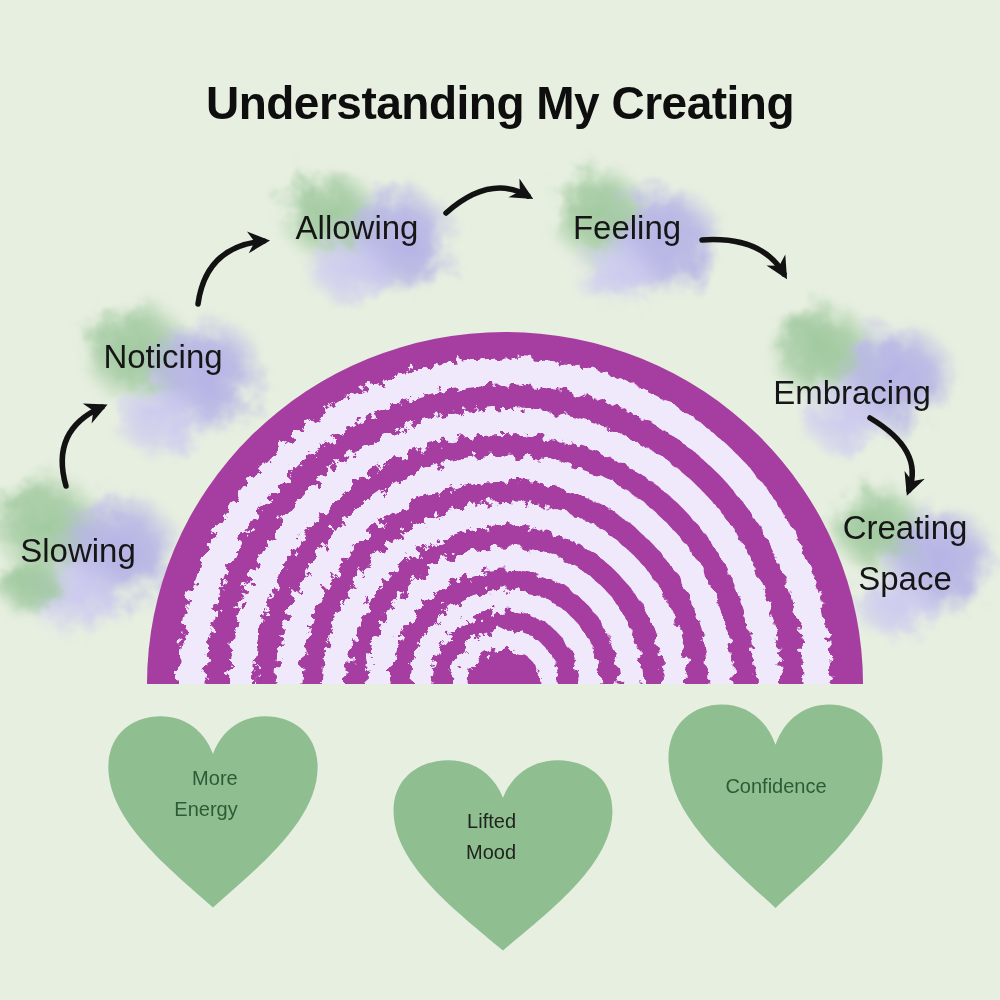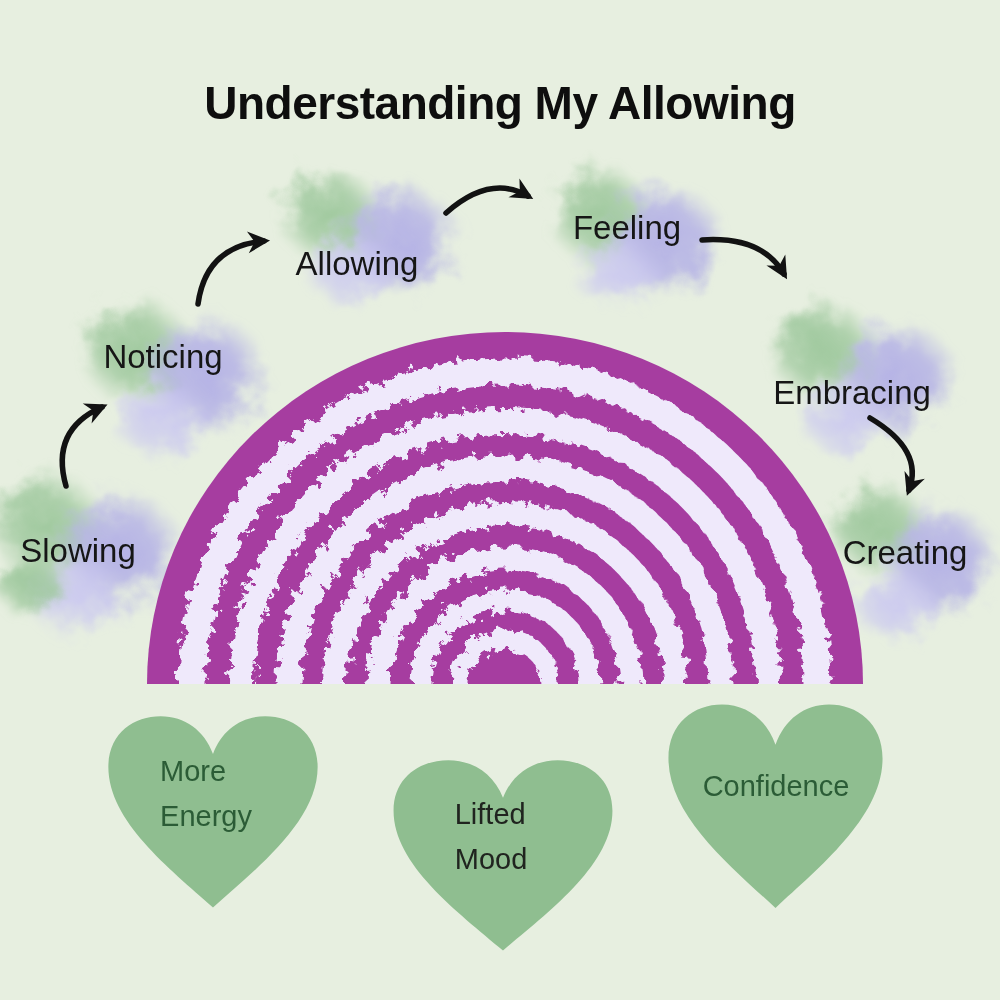--- a/index.html
+++ b/index.html
@@ -15,28 +15,28 @@
     white-space:nowrap;
   }
   .step{
     position:absolute;transform:translate(-50%,-50%);
     font-size:33px;color:#161616;text-align:center;line-height:1.55;
     white-space:nowrap;
   }
   .step span{display:block;}
   .benefit{
     position:absolute;transform:translate(-50%,-50%);
-    font-size:29px;color:#2b5c36;text-align:left;line-height:1.55;
+    font-size:20px;color:#2b5c36;text-align:right;line-height:1.55;
     white-space:nowrap;
   }
   .benefit span{display:block;}
   .benefit.dark{color:#20241f;}
   .pos-slowing{left:78px;top:551px;}
   .pos-noticing{left:163px;top:357px;}
-  .pos-allowing{left:357px;top:228px;margin-top:36px;}
+  .pos-allowing{left:357px;top:228px;}
   .pos-feeling{left:627px;top:228px;}
   .pos-embracing{left:852px;top:357px;margin-top:36px;}
   .pos-creating{left:905px;top:553px;}
   .pos-energy{left:206px;top:794px;}
   .pos-mood{left:491px;top:837px;}
   .pos-confidence{left:776px;top:786px;}
 </style>
 </head>
 <body>
 
@@ -127,39 +127,40 @@
     <path d="M870 418 Q 924 450 909 490" marker-end="url(#ah)"></path>
   </g>
 
   <g fill="#8fbe90">
     <path transform="translate(104,713) scale(2.18,2.16)" d="M50,90 C30,72 2,50 2,25 C2,9.5 13.5,1.5 26,1.5 C37,1.5 46,8 50,19 C54,8 63,1.5 74,1.5 C86.5,1.5 98,9.5 98,25 C98,50 70,72 50,90 Z"></path>
     <path transform="translate(389,757) scale(2.28,2.15)" d="M50,90 C30,72 2,50 2,25 C2,9.5 13.5,1.5 26,1.5 C37,1.5 46,8 50,19 C54,8 63,1.5 74,1.5 C86.5,1.5 98,9.5 98,25 C98,50 70,72 50,90 Z"></path>
     <path transform="translate(664,701) scale(2.23,2.3)" d="M50,90 C30,72 2,50 2,25 C2,9.5 13.5,1.5 26,1.5 C37,1.5 46,8 50,19 C54,8 63,1.5 74,1.5 C86.5,1.5 98,9.5 98,25 C98,50 70,72 50,90 Z"></path>
   </g>
 </svg>
 
-<h1 class="page-title">Understanding My Allowing</h1>
+<h1 class="page-title">Understanding My Creating</h1>
 
 <div class="step pos-slowing">
   <span>Slowing</span>
 </div>
 <div class="step pos-noticing">
   <span>Noticing</span>
 </div>
 <div class="step pos-allowing">
   <span>Allowing</span>
 </div>
 <div class="step pos-feeling">
   <span>Feeling</span>
 </div>
 <div class="step pos-embracing">
   <span>Embracing</span>
 </div>
 <div class="step pos-creating">
   <span>Creating</span>
+  <span>Space</span>
 </div>
 
 <div class="benefit pos-energy">
   <span>More</span>
   <span>Energy</span>
 </div>
 <div class="benefit dark pos-mood">
   <span>Lifted</span>
   <span>Mood</span>
 </div>

